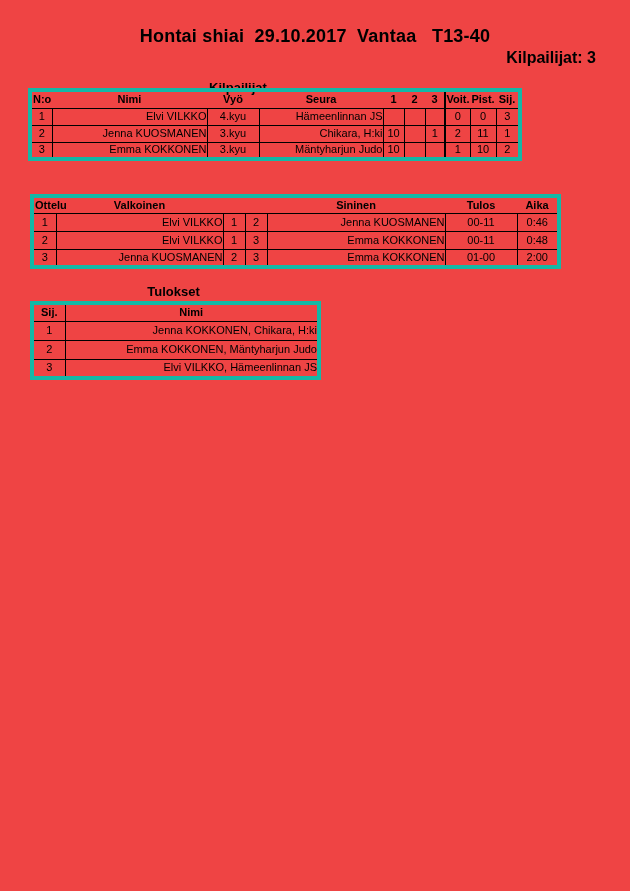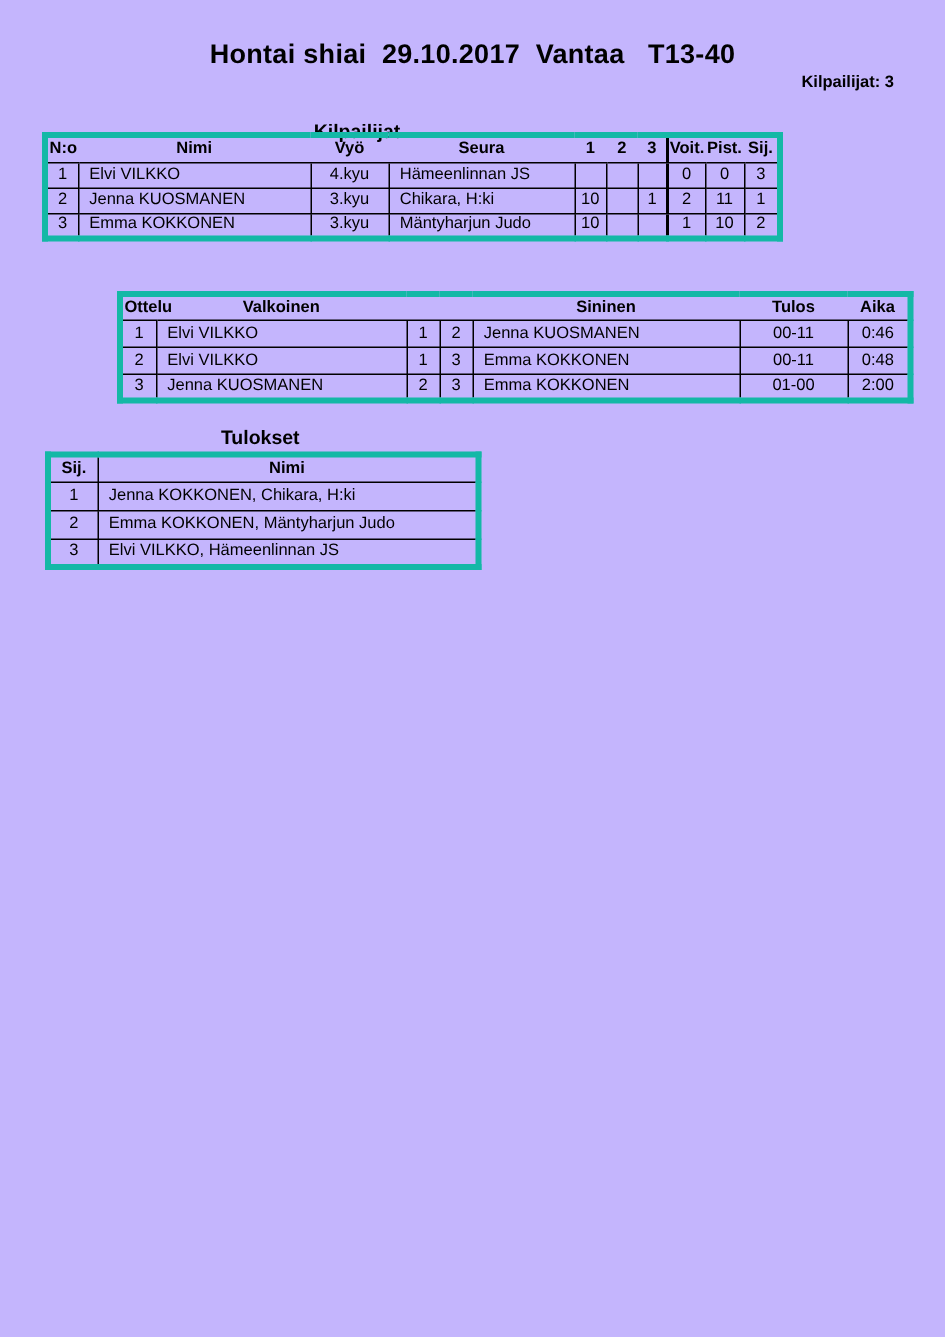--- a/index.html
+++ b/index.html
@@ -1,57 +1,57 @@
 <!DOCTYPE html>
 <html><head>
 <meta charset="utf-8">
 <style>
   html,body { margin:0; padding:0; background:#e8e8e8; }
   .page {
-    position:relative; width:630px; height:891px; background:#c4b5fd;
+    position:relative; width:630px; height:891px; background:#ef4444;
     font-family:"Liberation Sans","DejaVu Sans",sans-serif; color:#000;
     margin:0 auto; overflow:hidden;
   }
   .doc-title {
     position:absolute; top:26px; left:0; width:630px; text-align:center;
     font-size:18px; font-weight:bold; white-space:pre; letter-spacing:0.2px;
   }
   .comp-count {
-    position:absolute; top:49px; right:34px; font-size:11px; font-weight:bold;
+    position:absolute; top:49px; right:34px; font-size:16px; font-weight:bold;
   }
   .sec-heading {
     position:absolute; font-size:13px; font-weight:bold; text-align:center;
   }
   .h-kilpailijat { top:80px; left:0; width:476px; }
   .h-ottelut     { top:178px; left:0; width:560px; }
   .h-tulokset    { top:284px; left:30px; width:287px; }
 
   table {
     position:absolute; border-collapse:collapse; table-layout:fixed;
     border:4px solid #14b8a6;
   }
   th, td {
     font-size:11px; padding:0; margin:0; white-space:nowrap;
     overflow:hidden; vertical-align:middle; line-height:1;
   }
   th { font-weight:bold; }
   .c { text-align:center; }
-  .l { text-align:left; padding-left:7px; }
+  .l { text-align:right; padding-left:7px; }
 
   
   .t1 { left:28px; top:88px; width:490px; }
   .t1 tr.hdr { height:18px; }
   .t1 tr.row { height:17px; }
   .t1 th { border-bottom:1px solid #000; }
   .t1 td { border:1px solid #000; }
   .t1 .grp { border-left:2px solid #000 !important; }
   .t1 th.hfirst { text-align:left; padding-left:1px; overflow:visible; }
 
   
-  .t2 { left:30px; top:194px; width:527px;margin-left:48px; }
+  .t2 { left:30px; top:194px; width:527px; }
   .t2 tr.hdr { height:17px; }
   .t2 tr.row { height:18px; }
   .t2 th { border-bottom:1px solid #000; }
   .t2 td { border:1px solid #000; }
   .t2 th.hfirst { text-align:left; padding-left:1px; overflow:visible; }
 
   
   .t3 { left:30px; top:301px; width:287px; }
   .t3 tr.hdr { height:18px; }
   .t3 tr.row { height:19px; }

